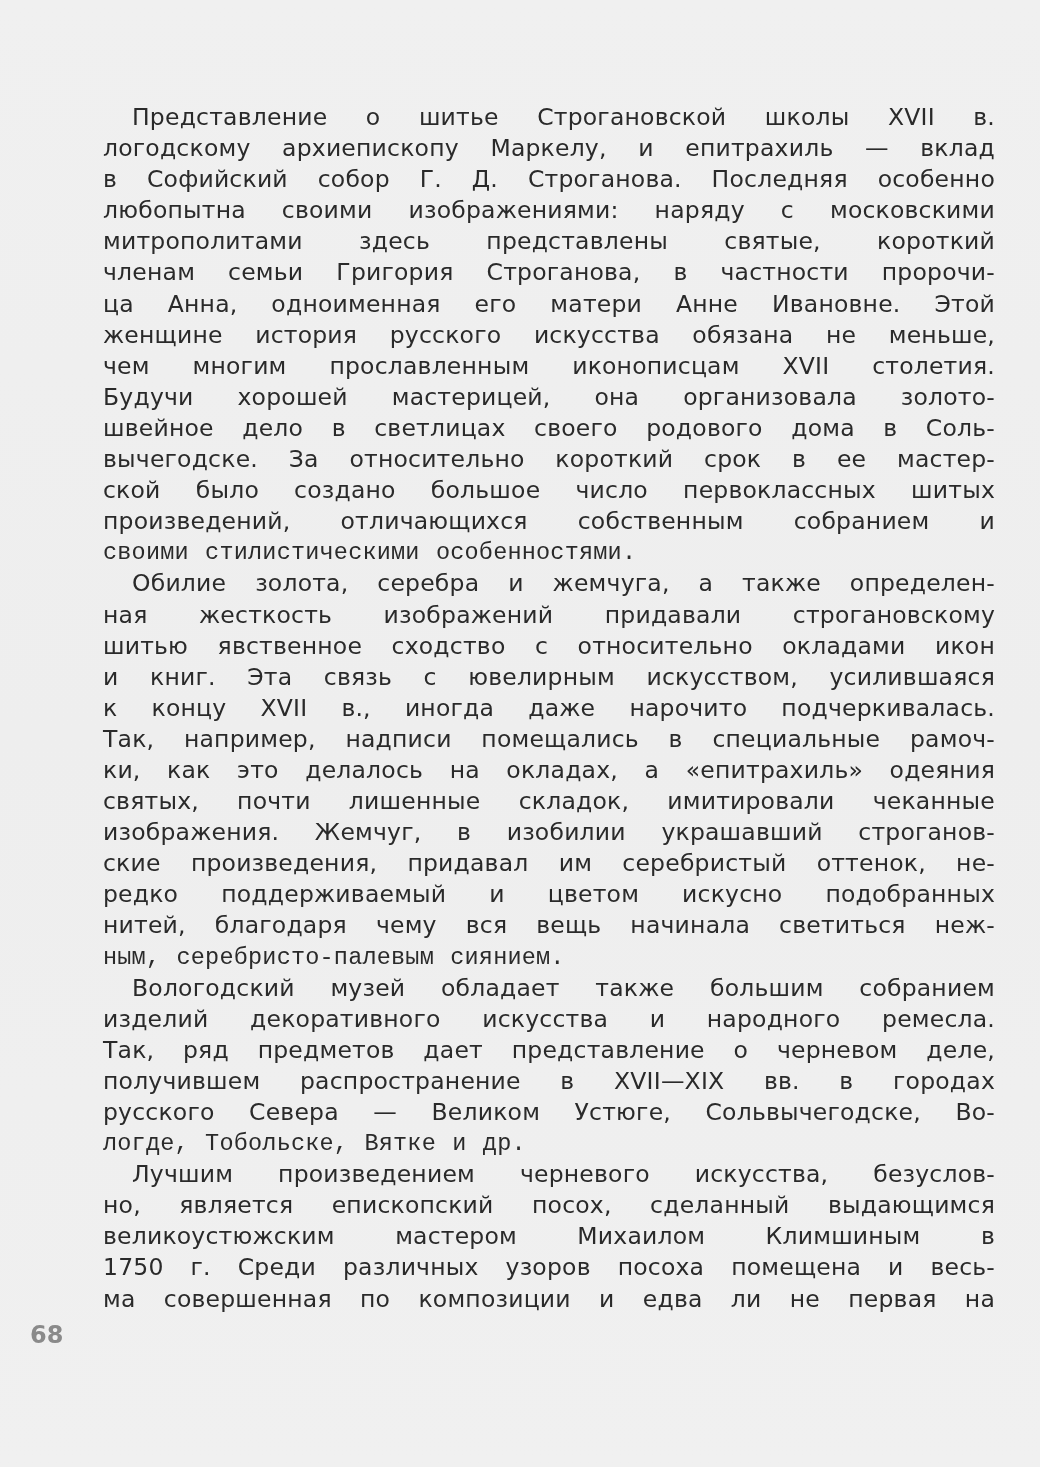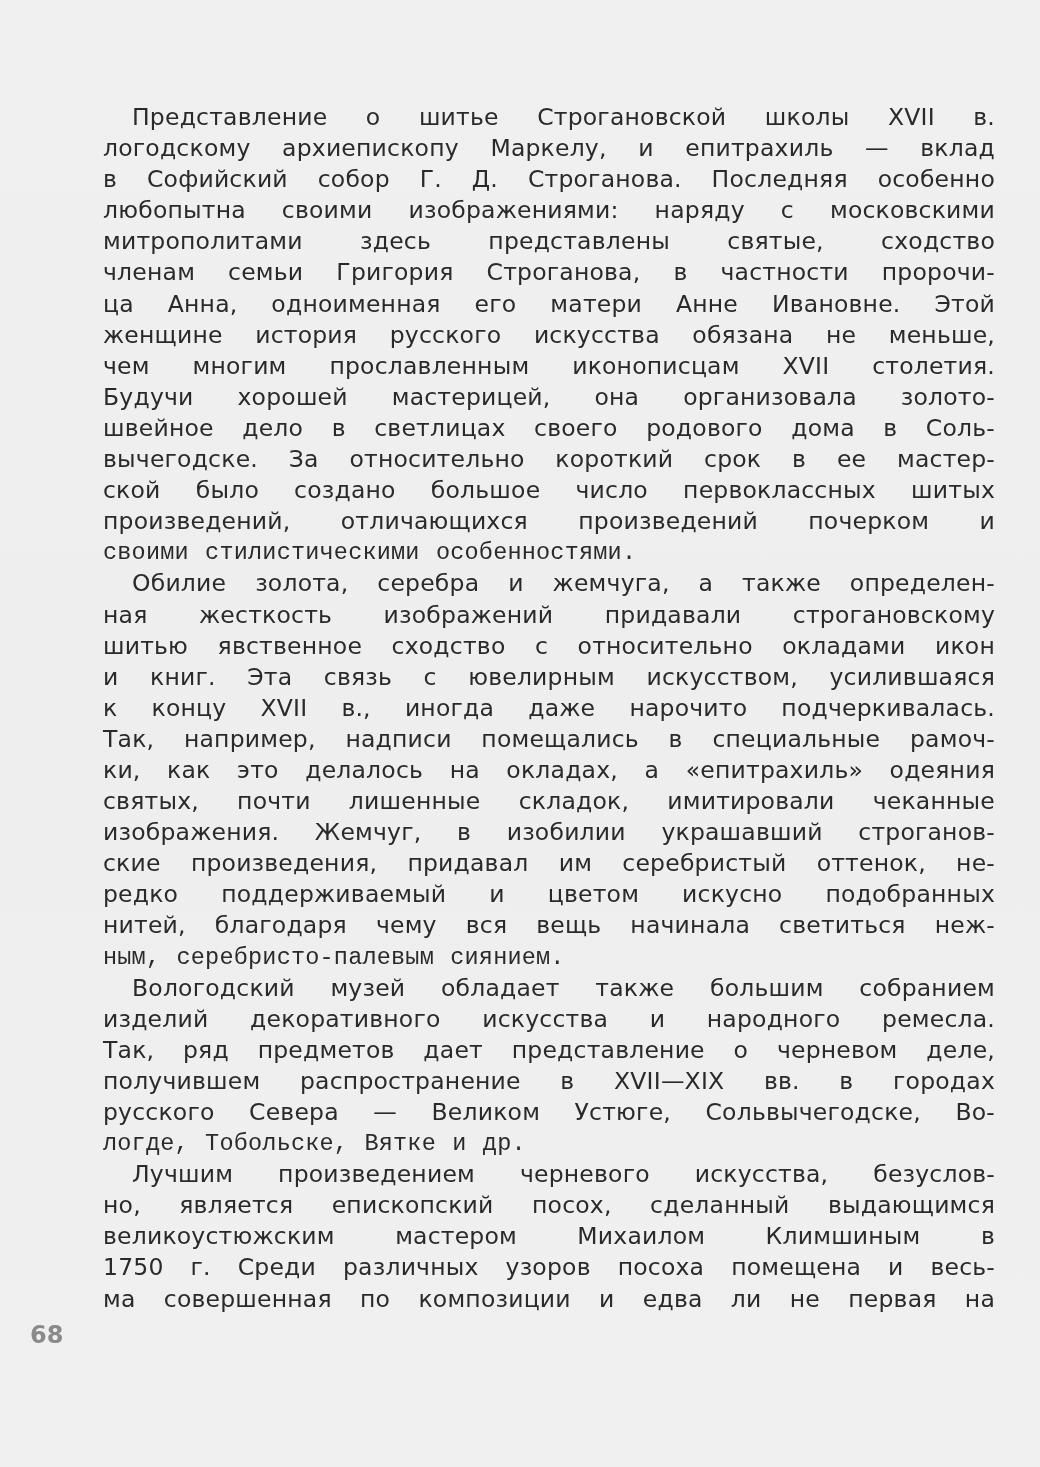--- a/index.html
+++ b/index.html
@@ -64,30 +64,30 @@
 <body>
 
 <div class="page">
   <div class="text-block">
 
     <div class="paragraph">
       <div class="line indent">Представление о шитье Строгановской школы XVII в.</div>
       <div class="line">логодскому архиепископу Маркелу, и епитрахиль — вклад</div>
       <div class="line">в Софийский собор Г. Д. Строганова. Последняя особенно</div>
       <div class="line">любопытна своими изображениями: наряду с московскими</div>
-      <div class="line">митрополитами здесь представлены святые, сходство</div>
+      <div class="line">митрополитами здесь представлены святые, короткий</div>
       <div class="line">членам семьи Григория Строганова, в частности пророчи-</div>
       <div class="line">ца Анна, одноименная его матери Анне Ивановне. Этой</div>
       <div class="line">женщине история русского искусства обязана не меньше,</div>
       <div class="line">чем многим прославленным иконописцам XVII столетия.</div>
       <div class="line">Будучи хорошей мастерицей, она организовала золото-</div>
       <div class="line">швейное дело в светлицах своего родового дома в Соль-</div>
       <div class="line">вычегодске. За относительно короткий срок в ее мастер-</div>
       <div class="line">ской было создано большое число первоклассных шитых</div>
-      <div class="line">произведений, отличающихся произведений почерком и</div>
+      <div class="line">произведений, отличающихся собственным собранием и</div>
       <div class="line last">своими стилистическими особенностями.</div>
     </div>
 
     <div class="paragraph">
       <div class="line indent">Обилие золота, серебра и жемчуга, а также определен-</div>
       <div class="line">ная жесткость изображений придавали строгановскому</div>
       <div class="line">шитью явственное сходство с относительно окладами икон</div>
       <div class="line">и книг. Эта связь с ювелирным искусством, усилившаяся</div>
       <div class="line">к концу XVII в., иногда даже нарочито подчеркивалась.</div>
       <div class="line">Так, например, надписи помещались в специальные рамоч-</div>

